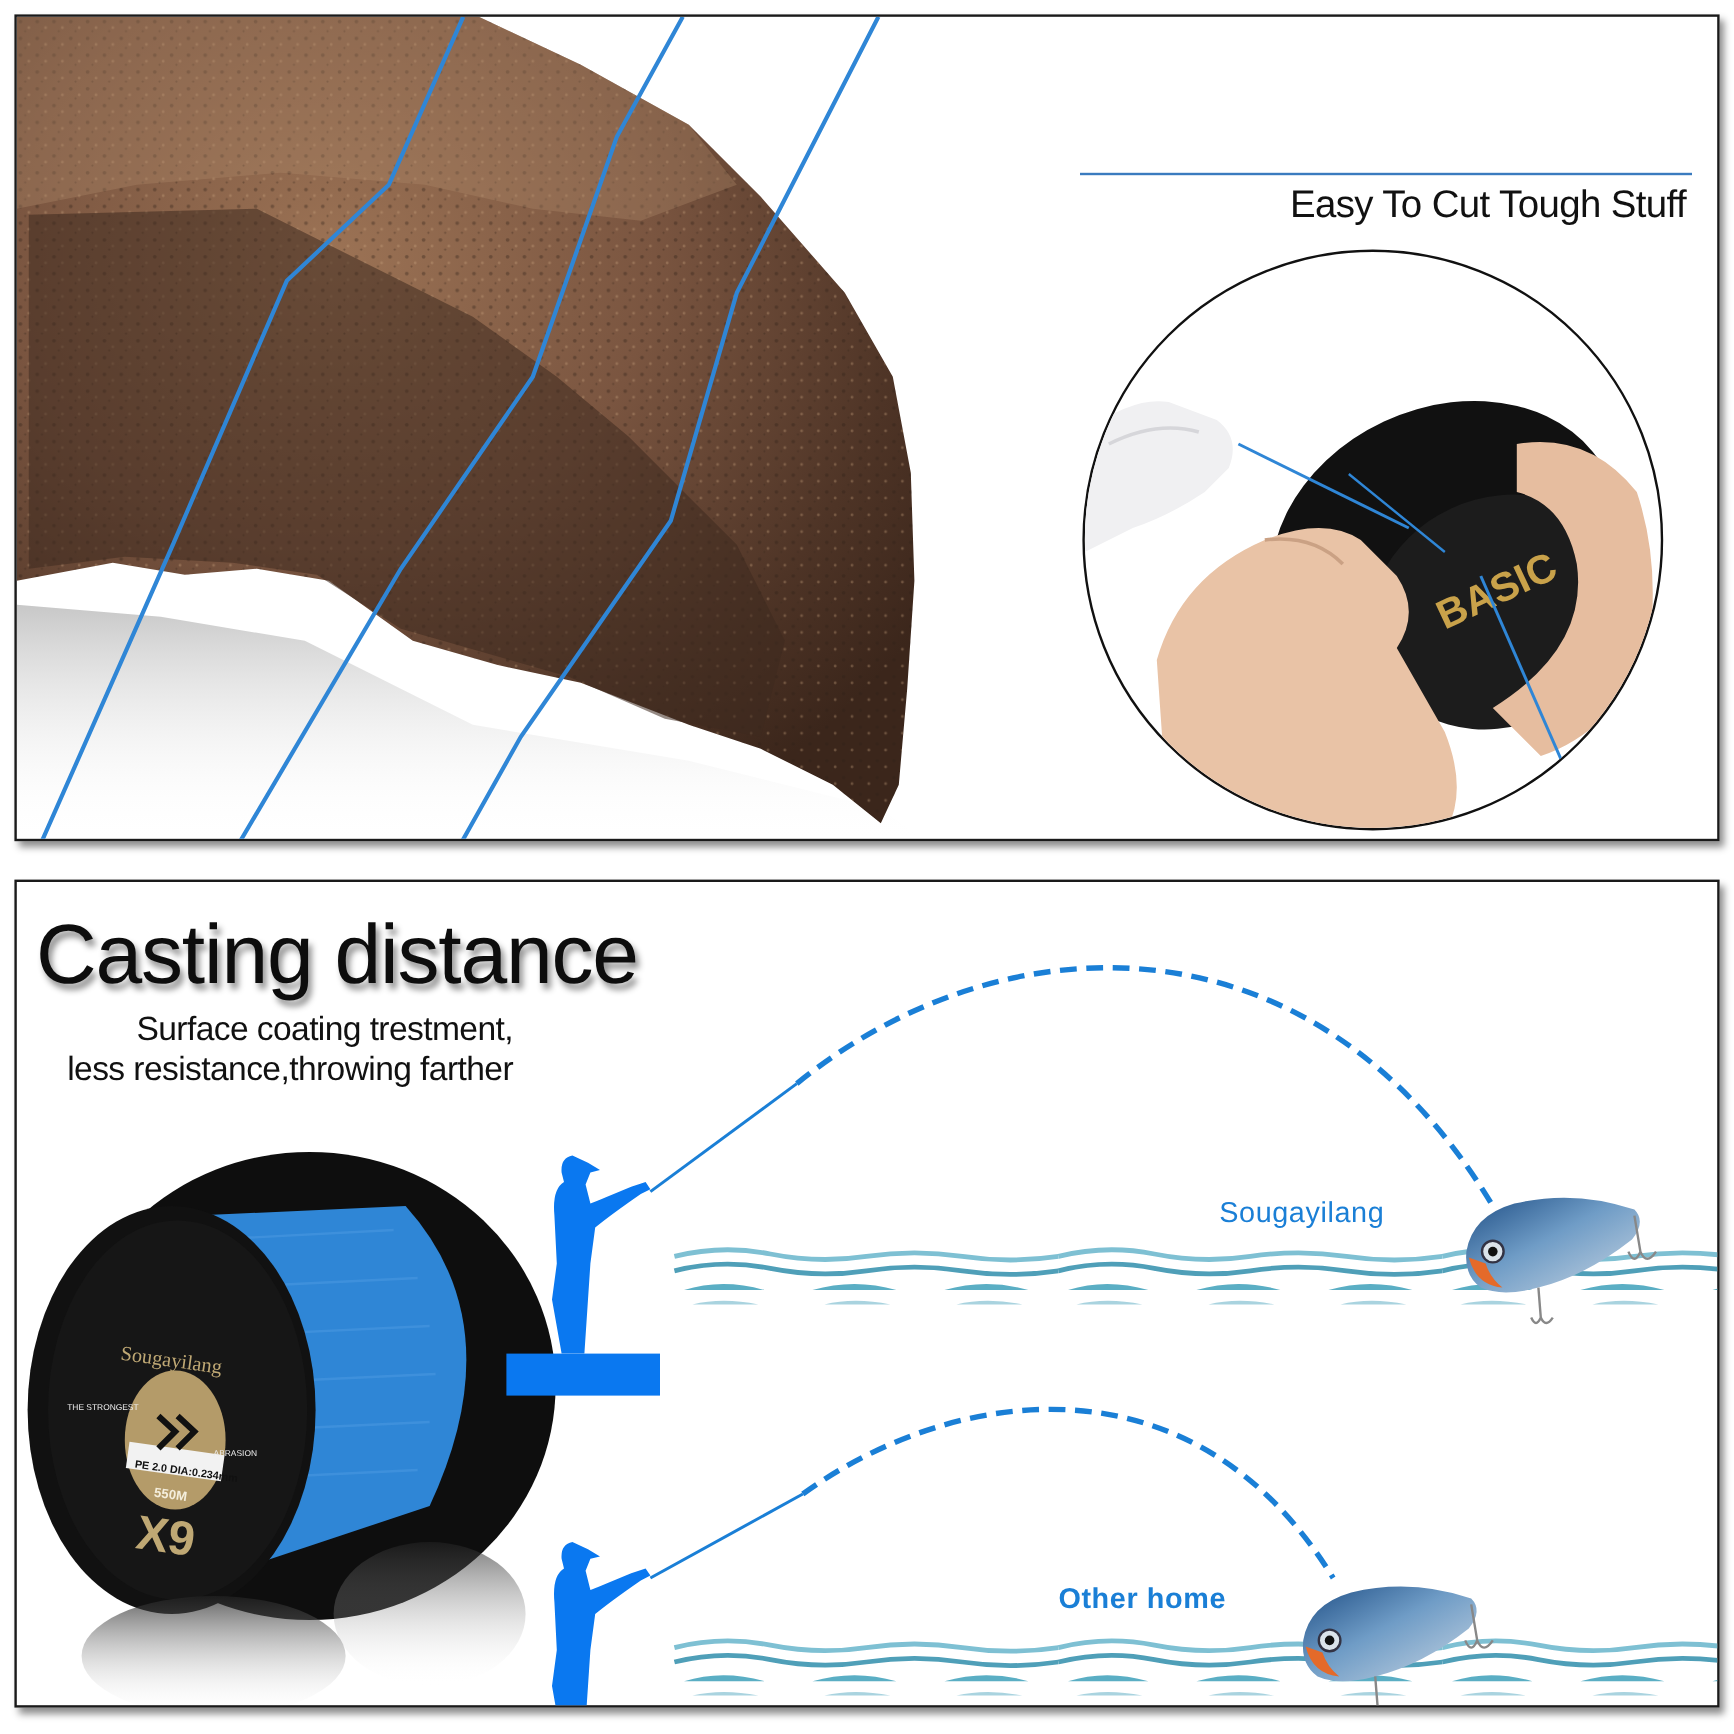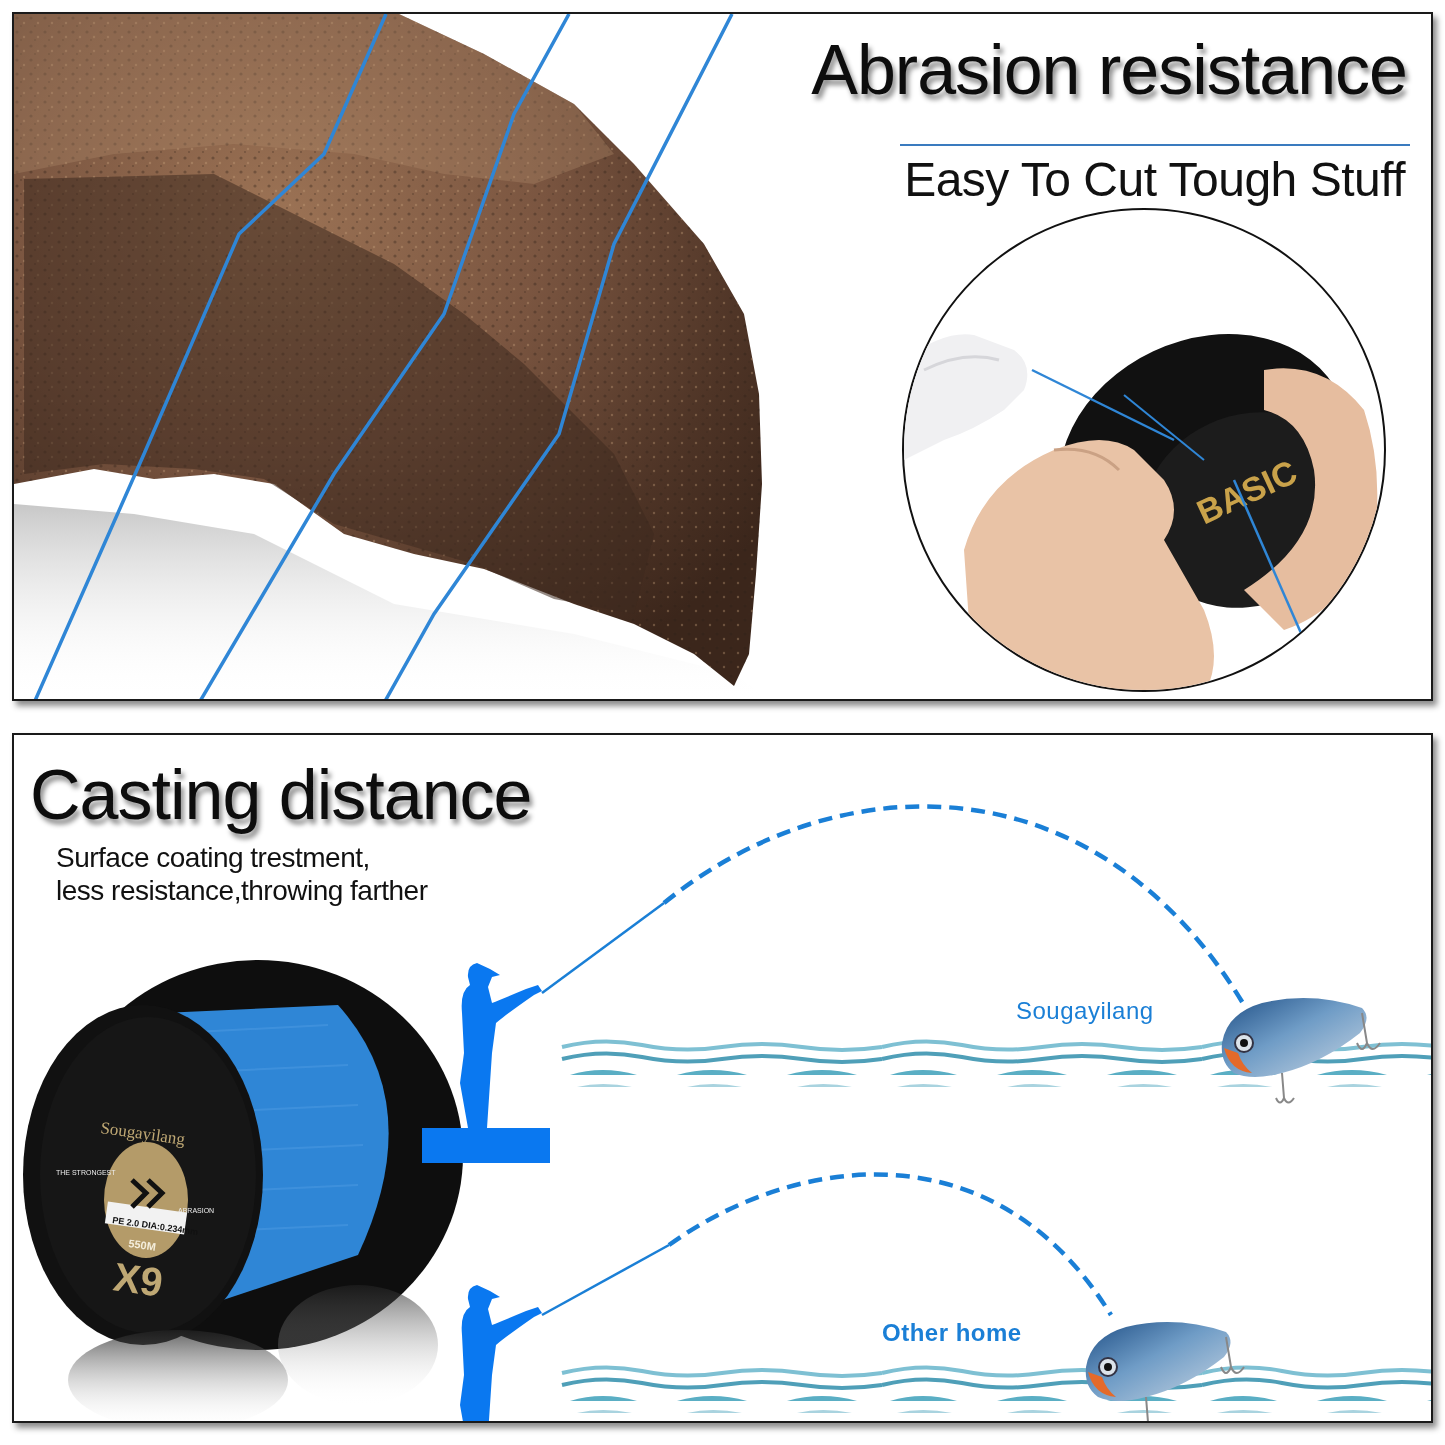--- a/index.html
+++ b/index.html
@@ -2,32 +2,32 @@
 <html><head>
 <meta charset="utf-8">
 <style>
   html, body { margin: 0; padding: 0; background: #ffffff; }
   body { width: 1445px; height: 1445px; position: relative; overflow: hidden; font-family: "Liberation Sans", sans-serif; }
   .panel {
     position: absolute; background: #ffffff; border: 2px solid #1a1a1a;
     box-shadow: 4px 5px 6px rgba(0,0,0,0.45); overflow: hidden; box-sizing: border-box;
   }
   #panel-top { left: 12px; top: 12px; width: 1421px; height: 689px; }
-  #panel-bottom { left: 12px; top: 733px; width: 1421px; height: 690px; }
+  #panel-bottom { left: 12px; top: 733px; width: 1421px; height: 690px; text-align: right; }
   .abs { position: absolute; }
   svg { display: block; }
 
   .title-big {
     position: absolute; color: #0d0d0d; font-weight: 400; letter-spacing: -1px;
     text-shadow: 3px 5px 5px rgba(0,0,0,0.45); white-space: nowrap;
   }
   #abrasion-title { right: 24px; top: 16px; font-size: 70px; }
   #scratch-sub { right: 24px; top: 86px; font-size: 35px; letter-spacing: 3px; color: #111; white-space: nowrap; }
   #sub-divider { left: 886px; top: 130px; width: 510px; height: 2px; background: #3a7bbf; }
-  #cut-sub { right: 26px; top: 138px; font-size: 48px; color: #111; white-space: nowrap; letter-spacing: -0.5px; }
+  #cut-sub { right: 26px; top: 138px; font-size: 32px; color: #111; white-space: nowrap; letter-spacing: -0.5px; }
 
   #casting-title { left: 16px; top: 20px; font-size: 70px; }
   #casting-desc { left: 42px; top: 106px; font-size: 28px; line-height: 33px; color: #111; letter-spacing: -0.5px; }
 
   .brand-label { position: absolute; color: #1a7fd6; font-size: 24px; letter-spacing: 0.5px; white-space: nowrap; }
   #label-sougayilang { left: 1002px; top: 262px; }
   #label-other { left: 868px; top: 584px; font-weight: bold; }
 
   .inset-circle {
     position: absolute; left: 888px; top: 194px; width: 484px; height: 484px; border-radius: 50%;
@@ -66,21 +66,20 @@
 
     <path d="M10,165 L200,160 L300,210 L380,250 L450,300 L510,350 L600,440 L640,520 L620,600 L540,585 L460,550 L390,530 L320,510 L250,465 L180,455 L90,450 L10,460 Z" fill="#3e2a1f" opacity="0.55"></path>
 
     <path d="M0,0 L385,0 L470,40 L560,90 L600,140 L520,170 L430,160 L340,140 L220,130 L100,140 L0,160 Z" fill="#b08a6a" opacity="0.35"></path>
 
     <polyline points="372,0 310,140 225,220 130,440 20,689" fill="none" stroke="#2f86d6" stroke-width="3.5"></polyline>
     <polyline points="555,0 500,100 430,300 320,460 185,689" fill="none" stroke="#2f86d6" stroke-width="3.5"></polyline>
     <polyline points="718,0 600,230 545,420 420,600 370,689" fill="none" stroke="#2f86d6" stroke-width="3.5"></polyline>
   </svg>
 
-  <div id="abrasion-title" class="title-big">Abrasion resistance</div>
   <div id="sub-divider" class="abs"></div>
   <div id="cut-sub" class="abs">Easy To Cut Tough Stuff</div>
 
   <div class="inset-circle">
     <svg width="484" height="484" viewBox="0 0 484 484">
 
       <path d="M0,150 Q40,120 70,125 L110,140 Q130,155 120,180 L100,200 Q70,220 40,230 L0,250 Z" fill="#f0f0f2"></path>
       <path d="M20,160 Q60,140 95,150" stroke="#d6d6da" stroke-width="3" fill="none"></path>
 
       <ellipse cx="300" cy="250" rx="150" ry="120" transform="rotate(-25 300 250)" fill="#111"></ellipse>

